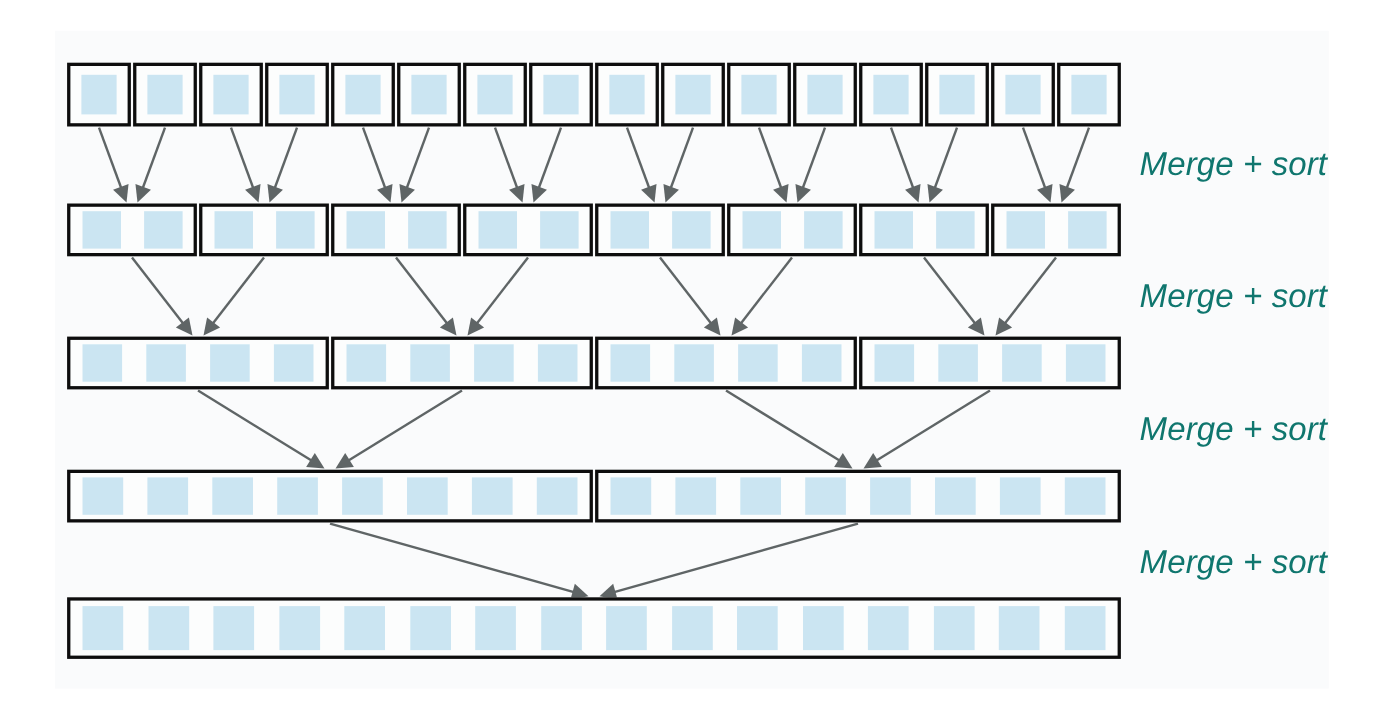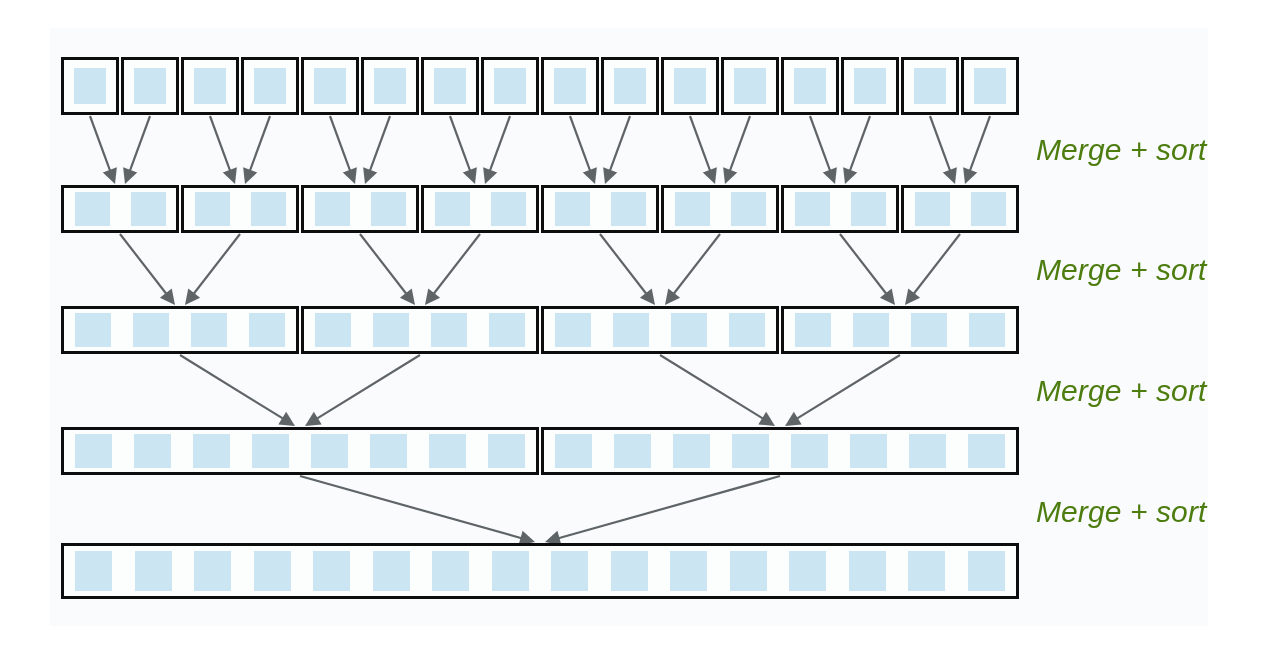--- a/index.html
+++ b/index.html
@@ -40,21 +40,21 @@
   }
   .cell {
     position: absolute;
     background: #cbe5f2;
   }
   .stage-label {
     position: absolute;
     font-family: "Liberation Sans", sans-serif;
     font-style: italic;
     font-size: 30px;
-    color: #4d7c0f;
+    color: #0f766e;
     white-space: nowrap;
     letter-spacing: 0.1px;
   }
 </style>
 </head>
 <body>
 
 <div id="canvas">
 
   <div id="backdrop"></div>

